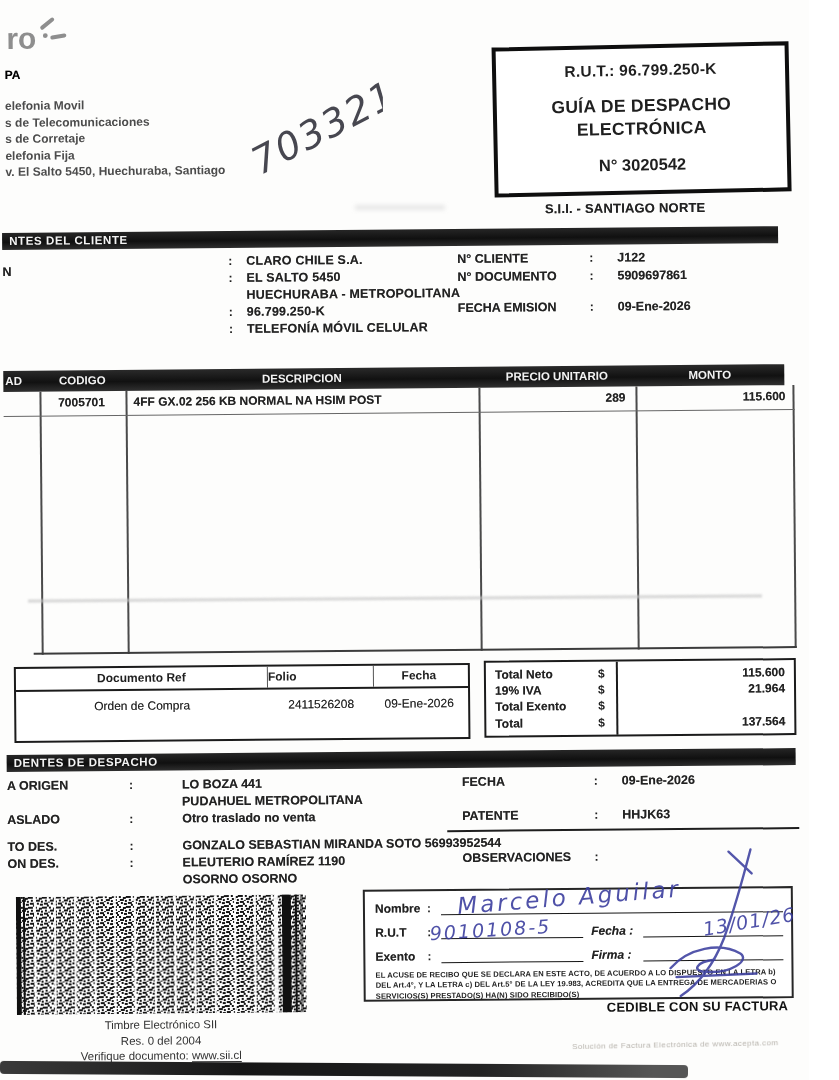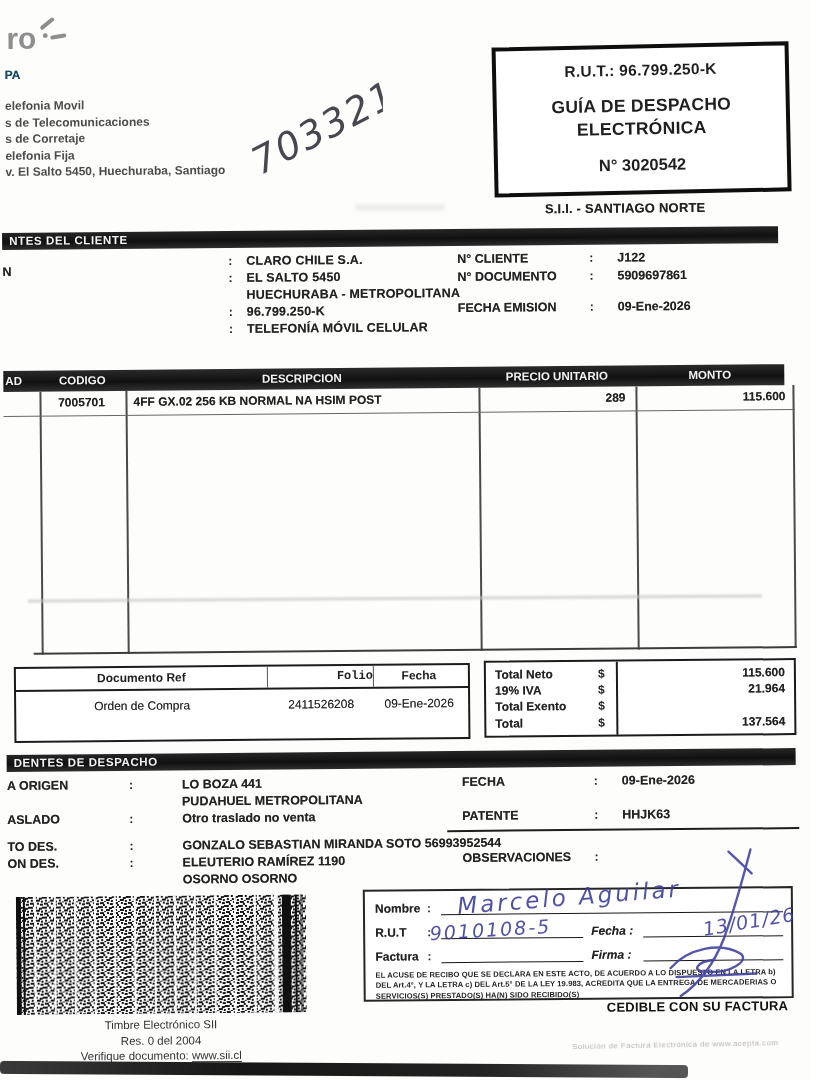--- a/index.html
+++ b/index.html
@@ -5,21 +5,21 @@
   html,body{margin:0;padding:0;background:#ffffff;}
   .page{position:relative;width:809px;height:1080px;overflow:hidden;
         background:#fdfdfc;font-family:"Liberation Sans",sans-serif;color:#1f1f1f;}
   .sheet{position:absolute;left:0;top:0;width:839px;height:1080px;
          transform:rotate(-0.5deg);transform-origin:0 0;}
   .abs{position:absolute;}
   .ink{color:#222;text-shadow:0 0 .4px rgba(40,40,40,.55);}
 
   
   .company{left:4px;top:98px;font-size:12px;font-weight:700;color:#4c4c4c;line-height:16.5px;}
-  .company-tag{left:4px;top:68px;font-size:12px;font-weight:700;color:#0c4a6e;}
+  .company-tag{left:4px;top:68px;font-size:12px;font-weight:700;color:#000000;}
   .hand-ref{left:232px;top:70px;width:150px;height:110px;}
 
   .rutbox{left:492px;top:50px;width:289px;height:142px;border:4px solid #0e0e0e;
           transform:rotate(-0.7deg);text-align:center;background:#fff;}
   .rutbox .rut{margin-top:13px;font-size:15.5px;font-weight:700;letter-spacing:.3px;}
   .rutbox .doc1{margin-top:15px;font-size:17.5px;font-weight:700;letter-spacing:.3px;line-height:23px;}
   .rutbox .num{margin-top:15px;font-size:16.5px;font-weight:700;}
   .sii{left:543px;top:206px;font-size:13px;font-weight:700;letter-spacing:.2px;}
 
   
@@ -56,21 +56,21 @@
   .it-row .cell{position:absolute;top:4px;}
   .cell-cod{left:40px;width:76px;text-align:center;}
   .cell-desc{left:130px;}
   .cell-pre{left:480px;width:142px;text-align:right;}
   .cell-mon{left:640px;width:142px;text-align:right;}
 
   
   .reftab{left:8px;top:667px;width:452px;height:72px;border:2px solid #1b1b1b;background:#fff;}
   .ref-head{display:flex;height:21px;border-bottom:2px solid #1b1b1b;font-size:12px;font-weight:700;line-height:21px;}
   .ref-head .r0{width:252px;text-align:center;border-right:1px solid #555;box-sizing:border-box;}
-  .ref-head .r1{width:106px;text-align:right;border-right:1px solid #555;box-sizing:border-box;font-family:Liberation Mono, monospace;}
+  .ref-head .r1{width:106px;text-align:left;border-right:1px solid #555;box-sizing:border-box;}
   .ref-head .r2{width:90px;text-align:center;}
   .ref-row{display:flex;margin-top:8px;font-size:12px;font-weight:500;}
   .ref-row .r0{width:252px;text-align:center;}
   .ref-row .r1{width:106px;text-align:center;}
   .ref-row .r2{width:90px;text-align:center;}
 
   
   .totbox{left:478px;top:665px;width:308px;height:73px;border:2.5px solid #1b1b1b;background:#fff;}
   .tot-left{position:absolute;left:0;top:0;bottom:0;width:132px;border-right:2px solid #1b1b1b;padding:5px 0 0 9px;box-sizing:border-box;}
   .tot-row{height:16.2px;font-size:12px;font-weight:600;display:flex;}
@@ -314,21 +314,21 @@
         <span class="uline"></span>
       </div>
       <div class="rrow">
         <span class="rlab ink">R.U.T</span>
         <span class="rcol">:</span>
         <span class="uline-half"></span>
         <span class="rlab2 ink">Fecha :</span>
         <span class="uline"></span>
       </div>
       <div class="rrow">
-        <span class="rlab ink">Factura</span>
+        <span class="rlab ink">Exento</span>
         <span class="rcol">:</span>
         <span class="uline-half"></span>
         <span class="rlab2 ink">Firma :</span>
         <span class="uline"></span>
       </div>
       <div class="legal">EL ACUSE DE RECIBO QUE SE DECLARA EN ESTE ACTO, DE ACUERDO A LO DISPUESTO EN LA LETRA b) DEL Art.4°, Y LA LETRA c) DEL Art.5° DE LA LEY 19.983, ACREDITA QUE LA ENTREGA DE MERCADERIAS O SERVICIOS(S) PRESTADO(S) HA(N) SIDO RECIBIDO(S)</div>
     </div>
 
     <svg class="abs" style="left:350px;top:852px" width="455" height="165" viewBox="0 0 455 165">
       <g fill="#3c3f9f" opacity="0.9" font-family="DejaVu Sans, sans-serif" font-style="italic">

